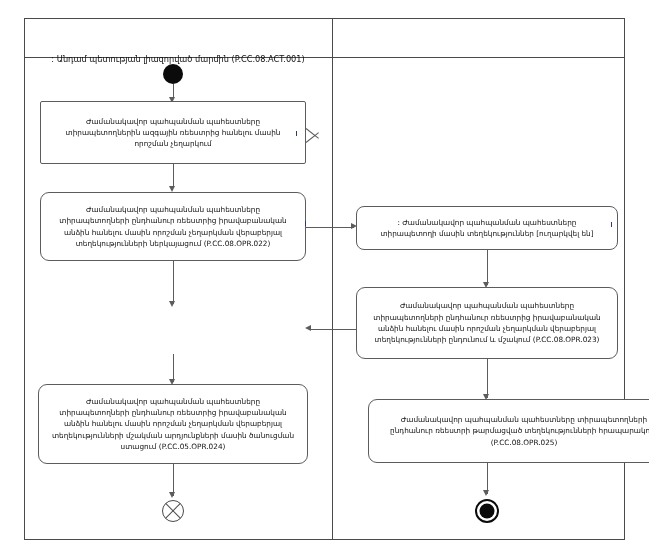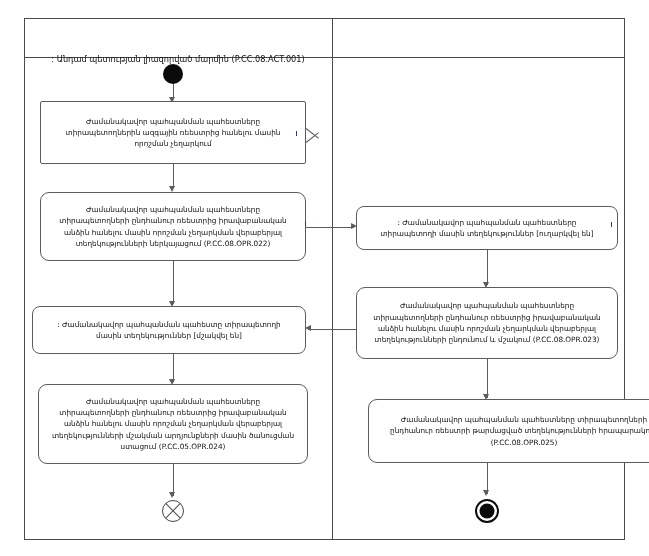--- a/index.html
+++ b/index.html
@@ -215,21 +215,20 @@
 
   <div class="node rounded" style="left:40px; top:192px; width:266px; height:69px;">Ժամանակավոր պահպանման պահեստները տիրապետողների ընդհանուր ռեեստրից իրավաբանական անձին հանելու մասին որոշման չեղարկման վերաբերյալ տեղեկությունների ներկայացում (P.CC.08.OPR.022)</div>
   <div class="tick" style="left:305px; top:221px;"></div>
 
   <div class="edge-h" style="left:306px; top:227px; width:48px;"></div>
   <div class="arrow-right" style="left:351px; top:223.4px;"></div>
 
   <div class="edge-v" style="left:173px; top:261px; height:43px;"></div>
   <div class="arrow-down" style="left:169.4px; top:301px;"></div>
 
-  <div class="node sharp" style="left:32px; top:306px; width:274px; height:48px;">: Ժամանակավոր պահպանման պահեստը տիրապետողի մասին տեղեկություններ [մշակվել են]</div>
 
   <div class="edge-h" style="left:309px; top:329px; width:49px;"></div>
   <div class="arrow-left" style="left:305px; top:325.4px;"></div>
 
   <div class="edge-v" style="left:173px; top:354px; height:28px;"></div>
   <div class="arrow-down" style="left:169.4px; top:379px;"></div>
 
   <div class="node rounded" style="left:38px; top:384px; width:270px; height:80px;">Ժամանակավոր պահպանման պահեստները տիրապետողների ընդհանուր ռեեստրից իրավաբանական անձին հանելու մասին որոշման չեղարկման վերաբերյալ տեղեկությունների մշակման  արդյունքների մասին ծանուցման ստացում (P.CC.05.OPR.024)</div>
 
   <div class="edge-v" style="left:173px; top:464px; height:32px;"></div>

